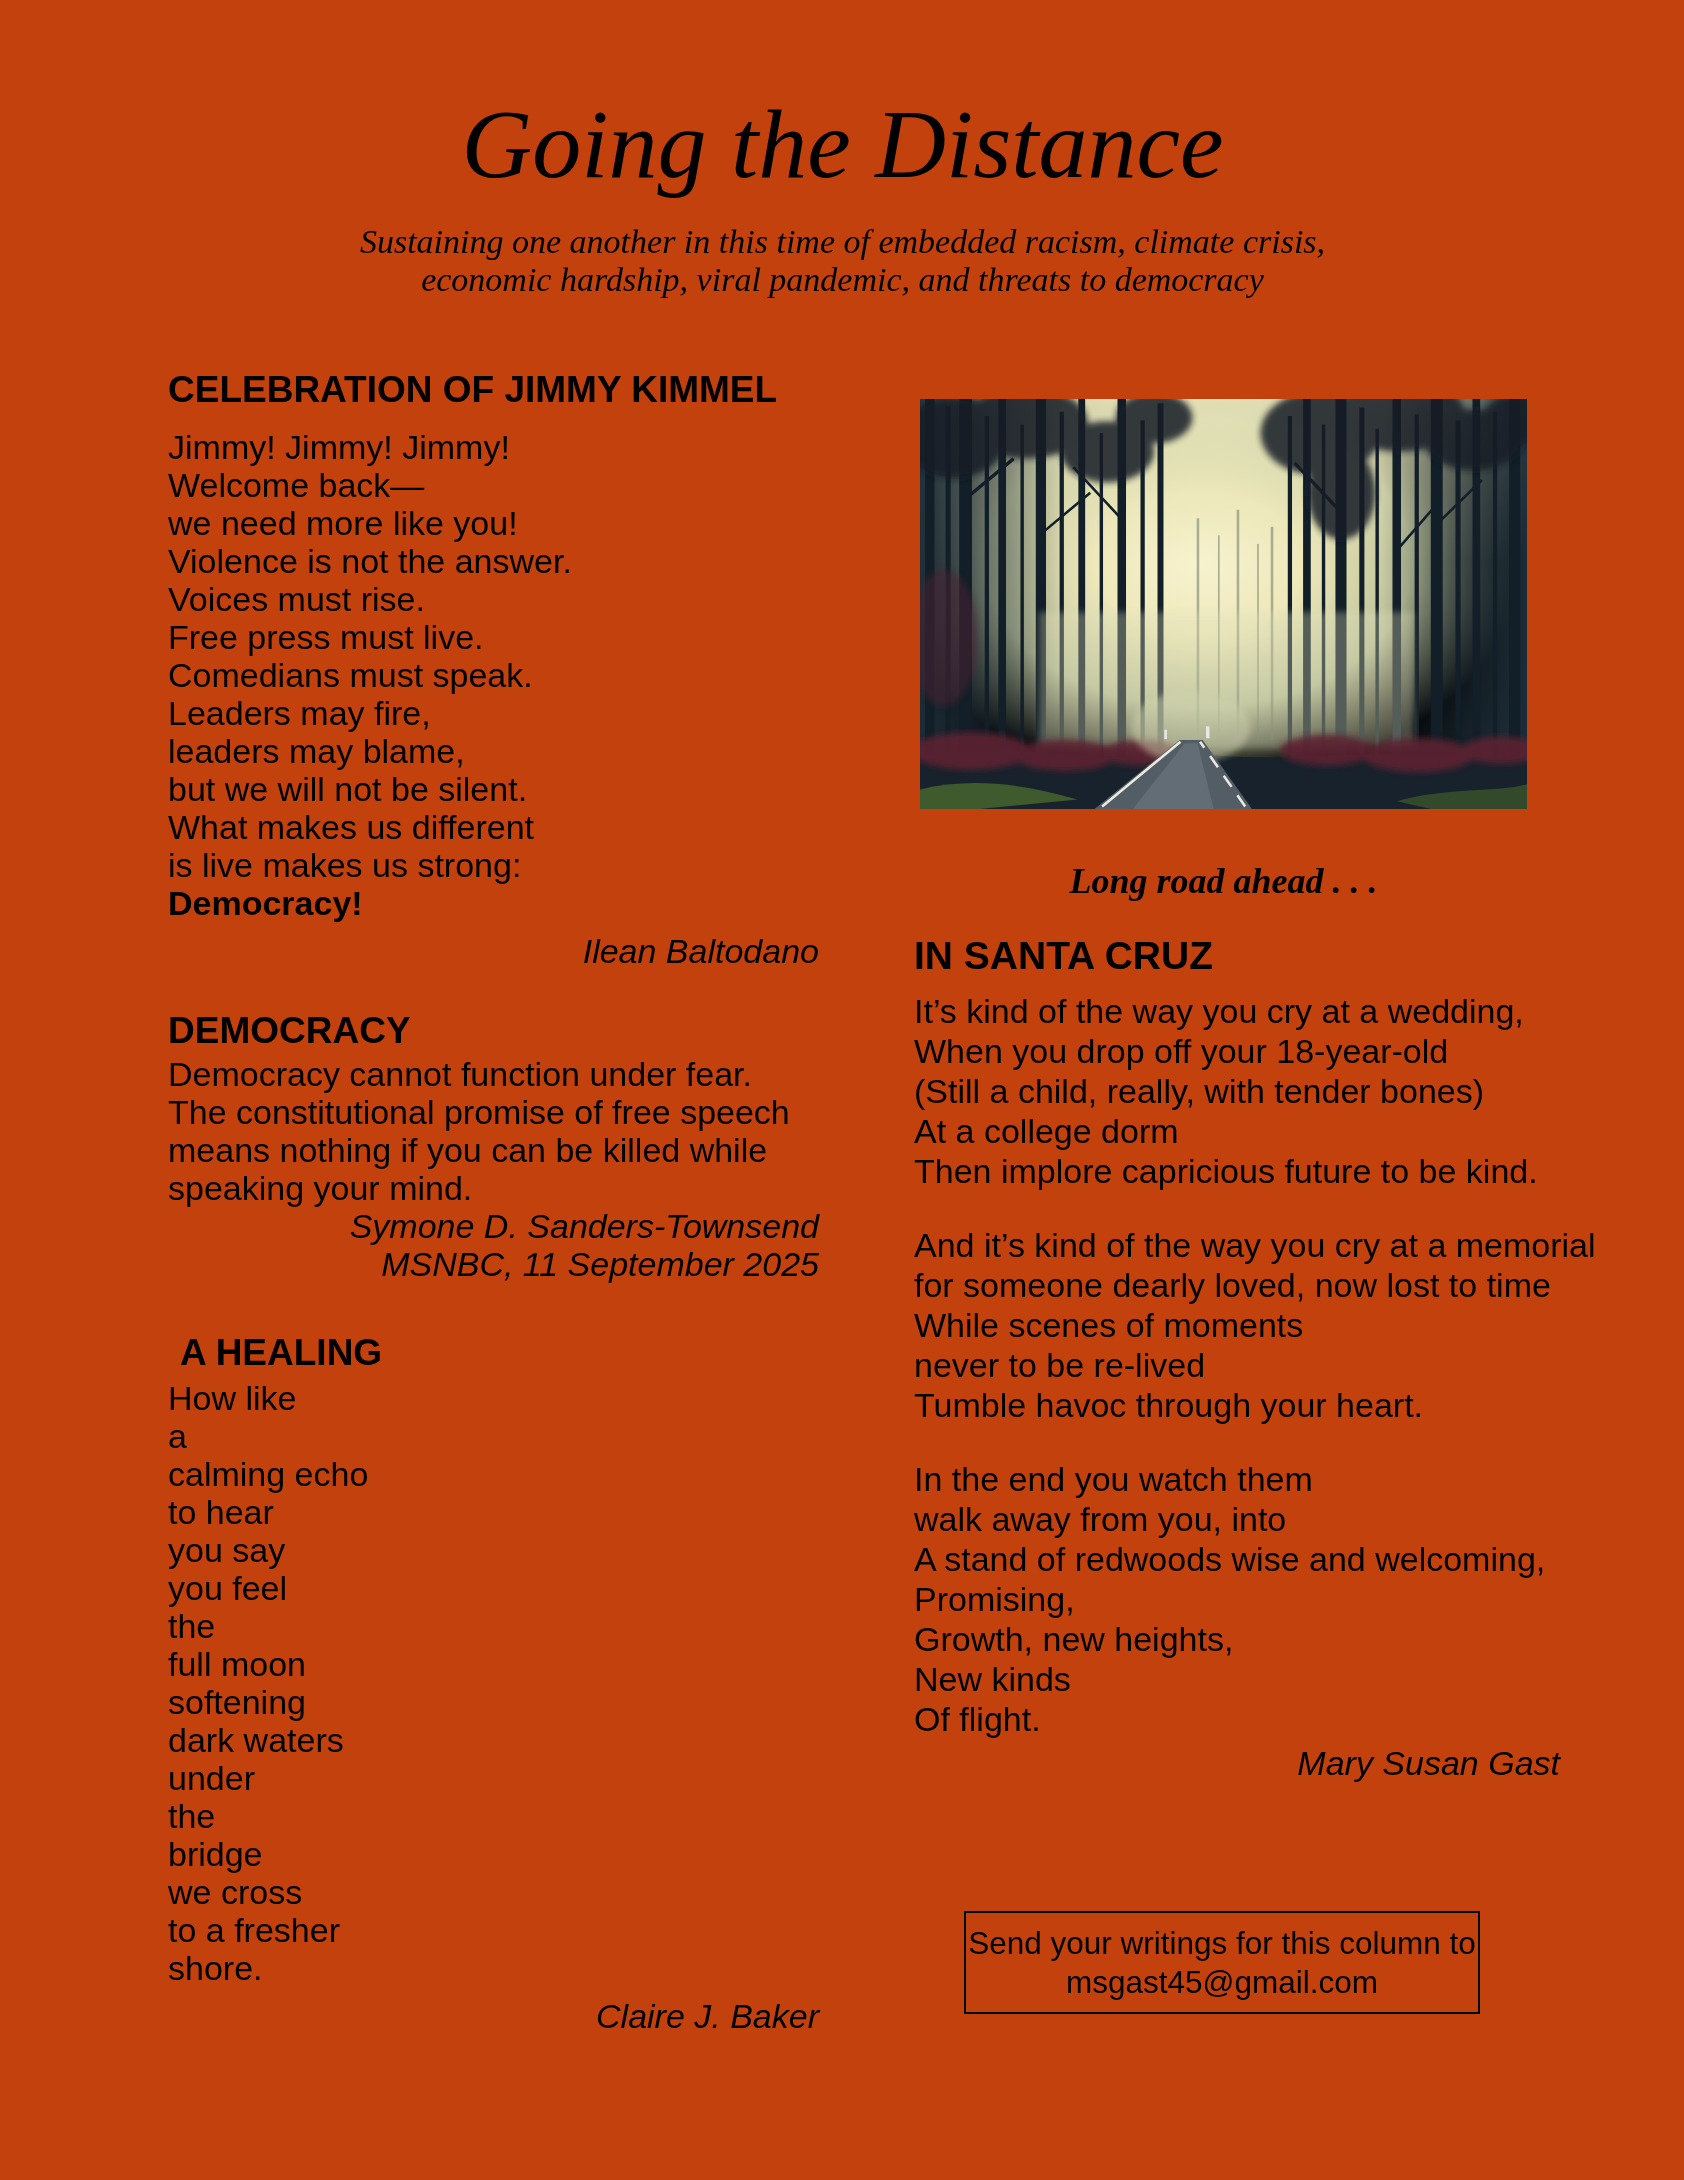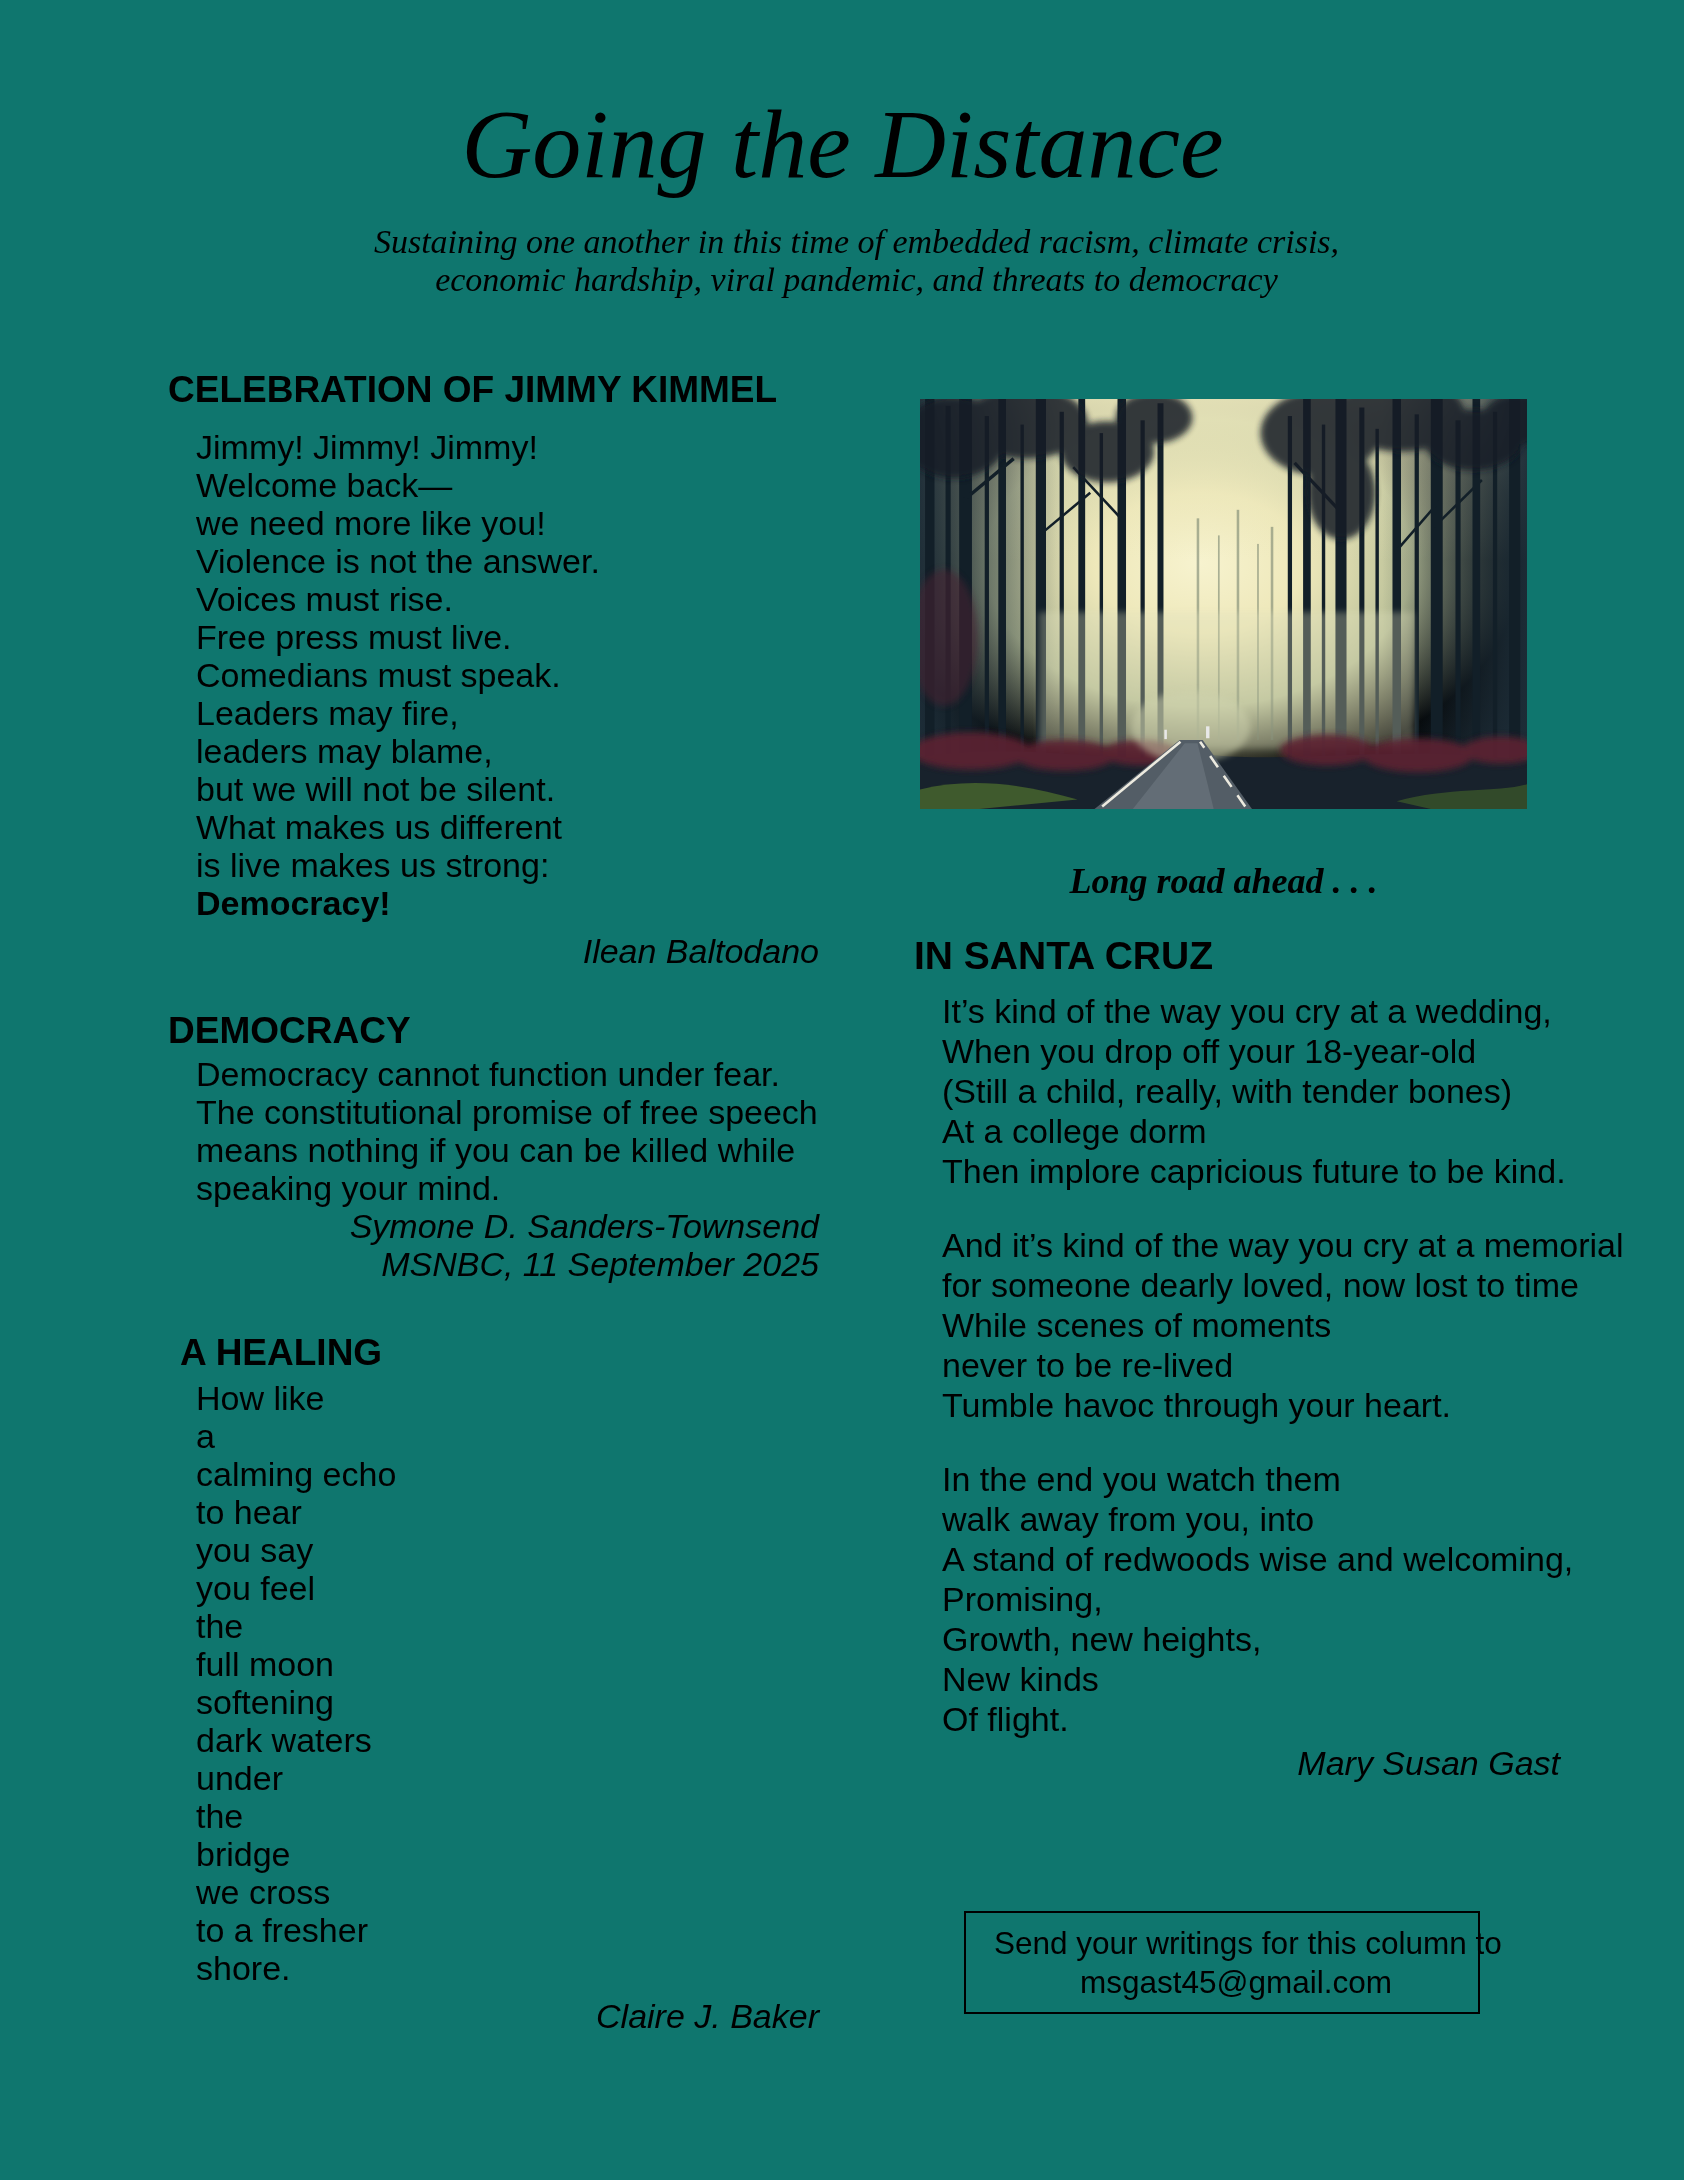--- a/index.html
+++ b/index.html
@@ -1,31 +1,31 @@
 <!DOCTYPE html>
 <html style="font-size:13.6px"><head>
 <meta charset="utf-8">
 <style>
   html,body{margin:0;padding:0;background:#ffffff;}
-  .page{position:relative;width:1685px;height:2181px;background:#0f766e;
+  .page{position:relative;width:1685px;height:2181px;background:#c2410c;
         font-family:"Liberation Sans",sans-serif;color:#000;overflow:hidden;}
 
   
   .masthead-title{position:absolute;left:0;top:85px;width:100%;text-align:center;
         font-family:"Liberation Serif",serif;font-style:italic;font-weight:400;
         font-size:98px;line-height:119px;white-space:nowrap;}
   .masthead-subtitle{position:absolute;left:0;top:223px;width:100%;text-align:center;
         font-family:"Liberation Serif",serif;font-style:italic;
         font-size:33px;line-height:45px;}
   .masthead-subtitle .line{white-space:nowrap;}
 
   
   .section{position:absolute;}
   .sec-heading{font-weight:bold;font-size:37px;line-height:43px;white-space:nowrap;}
-  .line{font-size:34px;line-height:38px;white-space:nowrap;padding-left:28px;}
+  .line{font-size:34px;line-height:38px;white-space:nowrap;}
   .bold-line{font-weight:bold;}
   .attribution{font-style:italic;font-size:34px;line-height:38px;text-align:right;
         padding-right:22px;margin-top:10px;white-space:nowrap;}
   .attribution.tight{margin-top:0;}
 
   
   #celebration{left:168px;top:368px;width:673px;}
   #democracy{left:168px;top:1009px;width:673px;}
   #democracy .sec-heading{margin-bottom:3.4px;}
   #healing{left:168px;top:1331px;width:673px;}

